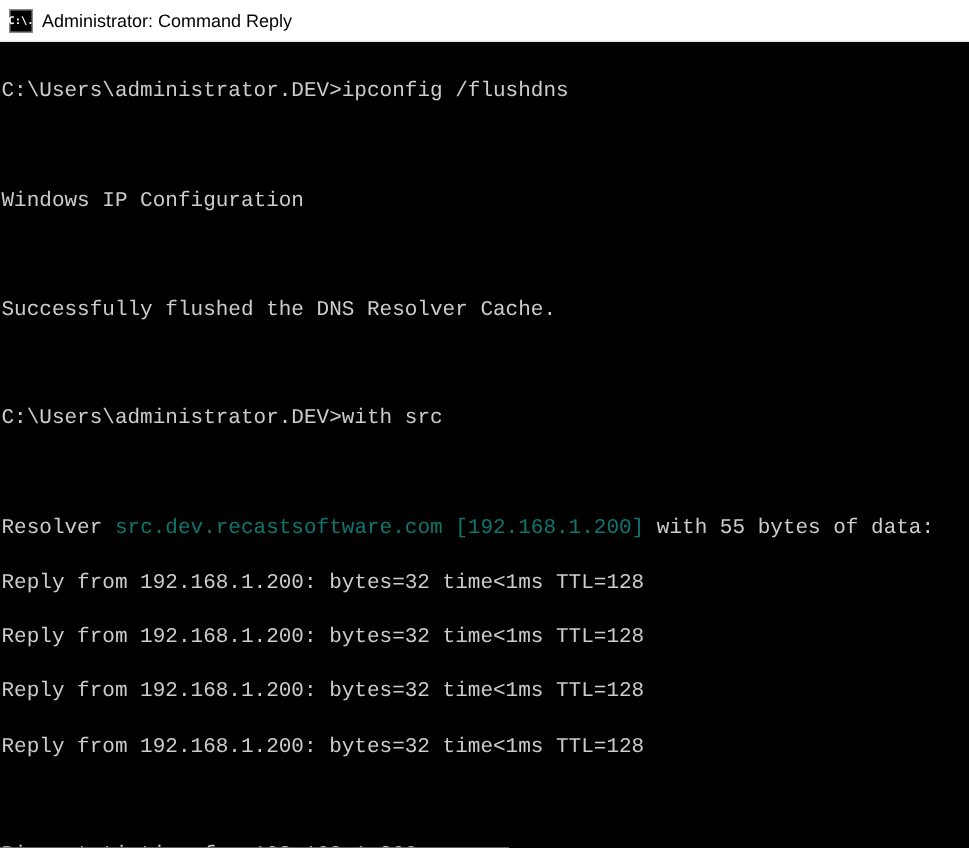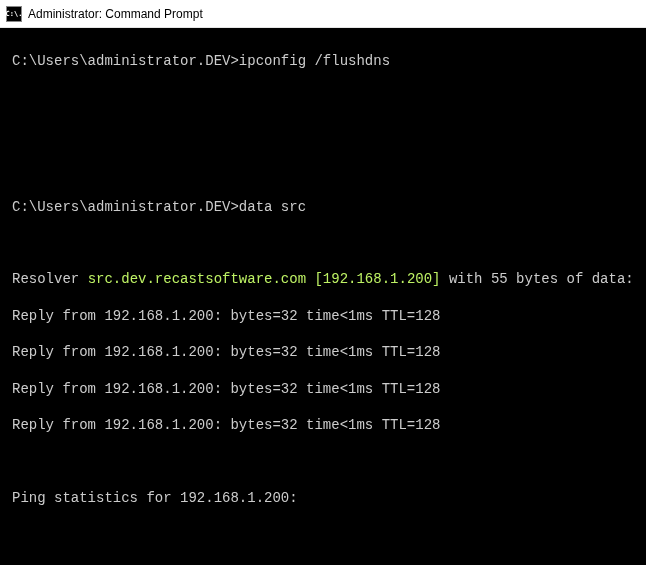--- a/index.html
+++ b/index.html
@@ -22,43 +22,45 @@
       background:#000; display:inline-flex;
       margin-right:6px; align-items:center; justify-content:center;
       border:1px solid #888;
     }
     .titlebar-icon span {
       color:#fff; font-size:7px; font-weight:bold; font-family:Consolas,monospace;
     }
     .terminal {
       background:#000; color:#ccc;
       width:100%; height:calc(100% - 28px);
-      padding:6px 12px;
+      padding:6px 1px;
       line-height:1.30; white-space:pre;
       overflow:hidden;
     }
-    .hl { color:#bef264; } 
+    .hl { color:#0f766e; } 
     .line { display:block; }
   </style>
 </head>
 <body>
 
 <div class="titlebar">
   <span class="titlebar-icon">
       <span>C:\.</span>
     </span>
-  <span>Administrator: Command Prompt</span>
+  <span>Administrator: Command Reply</span>
 </div>
 
 <div class="terminal">
 <span class="line"><span>C:\Users\administrator.DEV&gt;</span><span>ipconfig /flushdns</span></span>
 <span class="line"> </span>
+<span class="line">Windows IP Configuration</span>
 <span class="line"> </span>
+<span class="line">Successfully flushed the DNS Resolver Cache.</span>
 <span class="line"> </span>
-<span class="line"><span>C:\Users\administrator.DEV&gt;</span><span>data src</span></span>
+<span class="line"><span>C:\Users\administrator.DEV&gt;</span><span>with src</span></span>
 <span class="line"> </span>
 <span class="line"><span>Resolver </span><span class="hl">src.dev.recastsoftware.com [192.168.1.200]</span><span> with 55 bytes of data:</span></span>
 <span class="line">Reply from 192.168.1.200: bytes=32 time&lt;1ms TTL=128</span>
 <span class="line">Reply from 192.168.1.200: bytes=32 time&lt;1ms TTL=128</span>
 <span class="line">Reply from 192.168.1.200: bytes=32 time&lt;1ms TTL=128</span>
 <span class="line">Reply from 192.168.1.200: bytes=32 time&lt;1ms TTL=128</span>
 <span class="line"> </span>
 <span class="line">Ping statistics for 192.168.1.200:</span>
 
 

